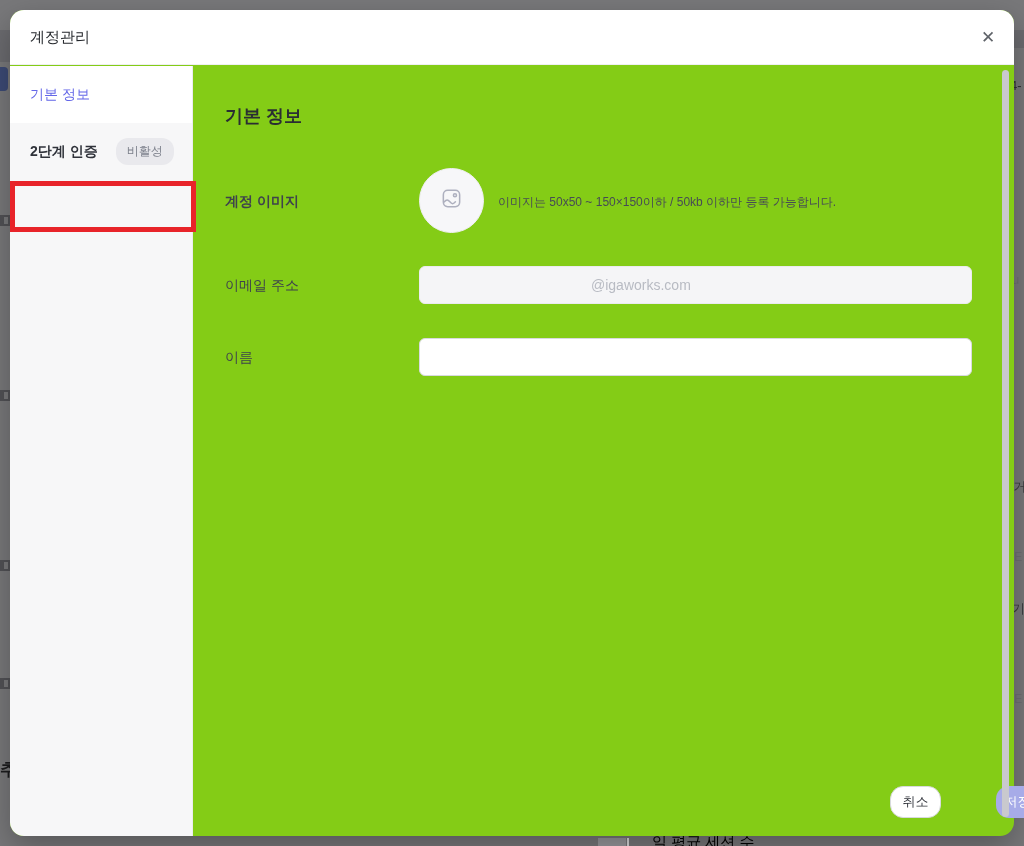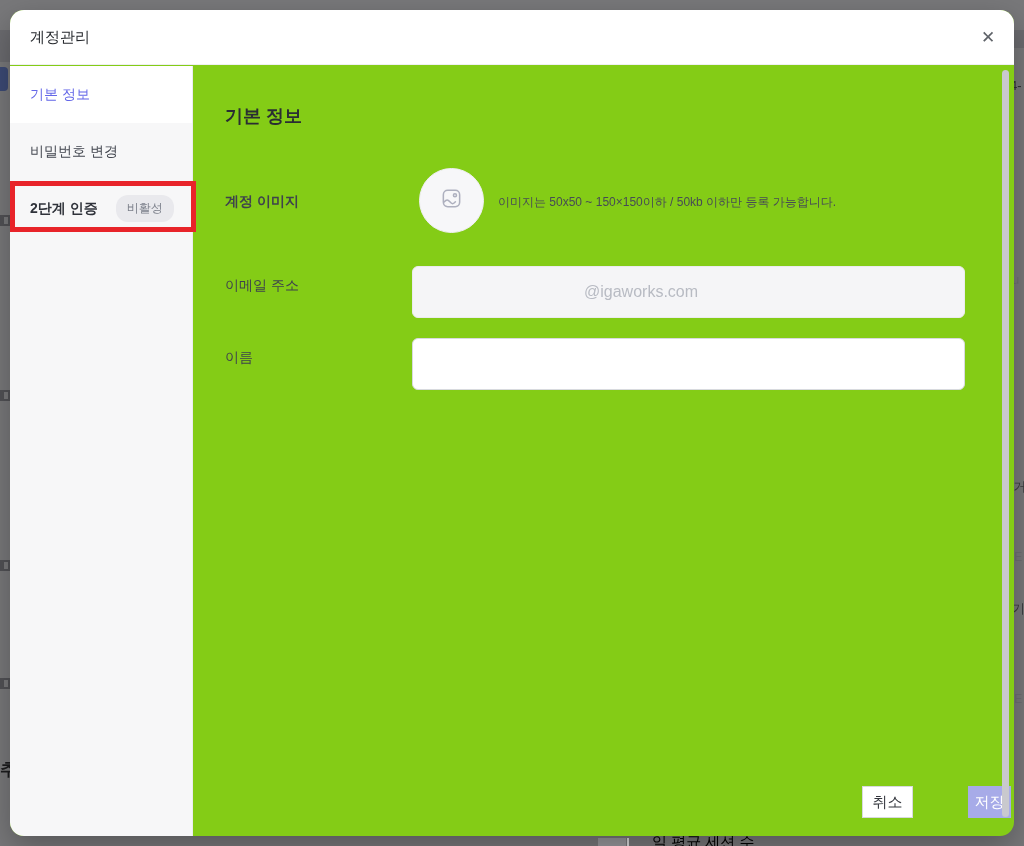--- a/index.html
+++ b/index.html
@@ -87,38 +87,38 @@
   .label-name  { top:283px; }
 
   .avatar {
     position:absolute; left:225px; top:102px; width:65px; height:65px;
     border-radius:50%; background:#f7f7f9; border:1px solid #efeff2;
     display:flex; align-items:center; justify-content:center; cursor:pointer;
   }
   .helper-text { position:absolute; left:304px; top:128px; font-size:12px; color:#474b55; }
 
   .text-input {
-    position:absolute; left:218px; width:553px; height:52px;
-    border-radius:6px; font-size:16px; outline:none;
+    position:absolute; left:225px; width:553px; height:38px;
+    border-radius:6px; font-size:14px; outline:none;
   }
   .input-email {
     top:200px; background:#f5f5f7; border:1px solid #ebebee;
     color:#b8bbc3; padding-left:171px;
   }
   .input-email::placeholder { color:#b8bbc3; opacity:1; }
   .input-name {
     top:272px; background:#ffffff; border:1px solid #d8dade;
     color:#33363d; padding-left:13px;
   }
 
   
   .btn {
-    position:absolute; top:776px; height:32px; border-radius:0;
-    font-size:15px; font-family:"Liberation Sans", sans-serif; cursor:pointer;
-    display:flex; align-items:center; justify-content:center;
+    position:absolute; top:776px; height:32px; border-radius:13px;
+    font-size:13px; font-family:"Liberation Sans", sans-serif; cursor:pointer;
+    display:flex; align-items:center; justify-content:center;margin-left:28px;
   }
   .btn-cancel { left:852px; width:51px; background:#fff; border:1px solid #d8dade; color:#33363d; }
   .btn-save   { left:958px; width:43px; background:#a7abe8; border:none; color:#ffffff; }
 
   .scroll-thumb {
     position:absolute; left:992px; top:60px; width:7px; height:747px;
     background:#c9c9ce; border-radius:4px; cursor:pointer;
   }
 </style>
 </head>
@@ -146,23 +146,20 @@
 
   <div class="modal-header">
     <div class="modal-title">계정관리</div>
     <div class="close-btn">✕</div>
   </div>
 
   <div class="sidebar">
     <div class="side-item selected">
       <span>기본 정보</span>
     </div>
-    <div class="side-item">
-      <span>비밀번호 변경</span>
-    </div>
     <div class="side-item twofa">
       <span>2단계 인증</span>
       <span class="badge">비활성</span>
     </div>
   </div>
 
   <div class="annotation-box"></div>
 
   <div class="content">
     <div class="content-heading">기본 정보</div>

